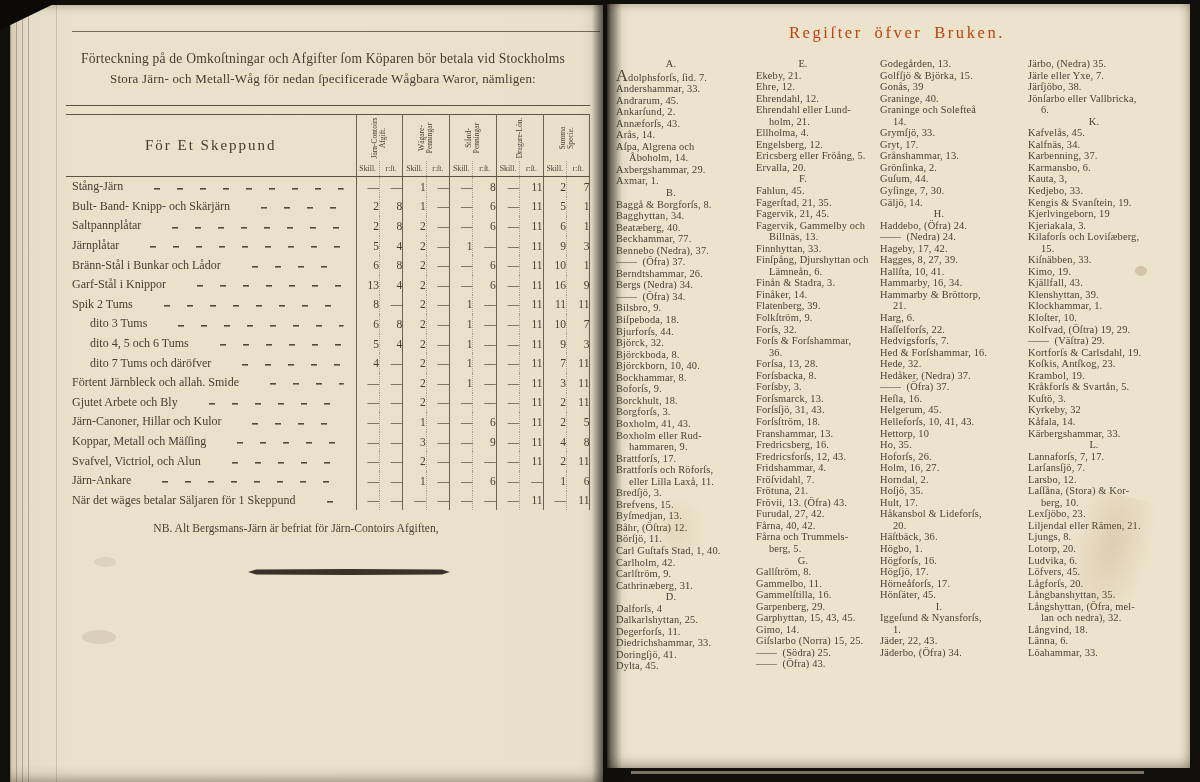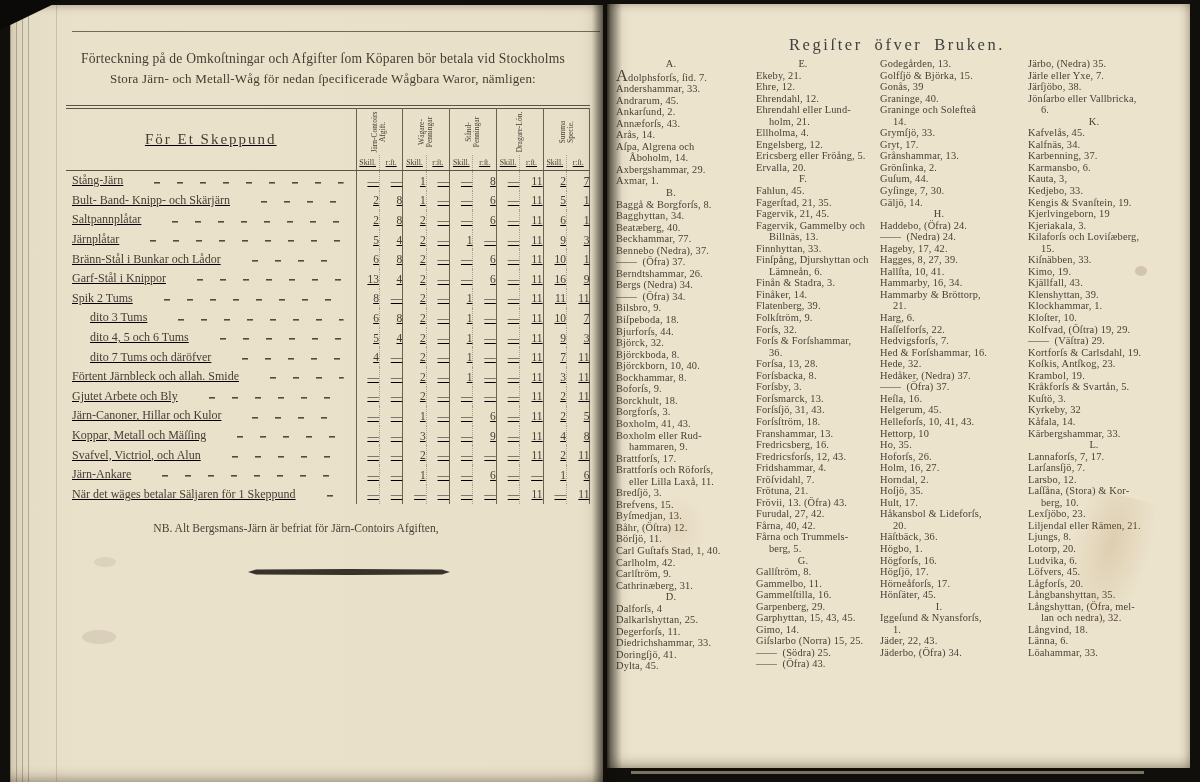--- a/index.html
+++ b/index.html
@@ -39,21 +39,21 @@
   }
   .fold-line{position:absolute;left:46px;top:0;bottom:0;width:1px;background:rgba(95,82,60,.22);}
   .page-bottom-edge{position:absolute;left:24px;bottom:-6px;width:88%;height:3px;background:rgba(210,198,166,.55);}
 
   
   .lp-toprule{position:absolute;left:62px;top:26px;width:528px;height:1px;background:rgba(75,64,48,.75);}
   .lp-title{position:absolute;left:46px;top:44px;width:534px;text-align:center;color:#453c31;}
   .lp-title .t1{font-size:13.6px;line-height:20px;letter-spacing:.2px;}
   .lp-title .t2{font-size:13px;line-height:20px;letter-spacing:.2px;}
 
-  .fee-wrap{position:absolute;left:56px;top:100px;width:524px;border-top:1px solid #5c5346;padding-top:2px;text-decoration:underline;}
+  .fee-wrap{position:absolute;left:56px;top:100px;width:524px;border-top:1px solid #5c5346;padding-top:8px;}
   table.fee{border-collapse:collapse;table-layout:fixed;width:524px;border-top:1px solid #5c5346;color:#463d32;}
   table.fee th,table.fee td{padding:0;font-weight:normal;}
   th.lblh{
     font-size:15px;letter-spacing:2px;text-align:center;vertical-align:middle;
     border-bottom:1px solid #5c5346;color:#453c30;
   }
   th.group{height:46px;position:relative;}
   th.group .rot{
     position:absolute;left:50%;top:50%;width:46px;height:44px;
     transform:translate(-50%,-50%) rotate(-90deg);
@@ -76,22 +76,22 @@
 
   .nb-note{position:absolute;left:66px;top:512px;width:440px;text-align:center;
     font-size:11.6px;line-height:24px;color:#4a4136;}
   .taper-rule{
     position:absolute;left:238px;top:564px;width:202px;height:6px;background:#39322a;
     clip-path:polygon(0 50%,4% 10%,50% 0,96% 8%,100% 48%,96% 92%,50% 100%,4% 90%);
   }
   .smudge{position:absolute;border-radius:50%;pointer-events:none;}
 
   
-  .rp-title{position:absolute;left:40px;top:31px;width:500px;text-align:center;
-    font-size:16.5px;letter-spacing:2.6px;word-spacing:5px;color:#404040;}
+  .rp-title{position:absolute;left:40px;top:19px;width:500px;text-align:center;
+    font-size:16.5px;letter-spacing:2.6px;word-spacing:5px;color:#c2410c;}
   .register{
     position:absolute;left:9px;top:54px;width:570px;
     display:grid;grid-template-columns:134px 118px 142px 156px;column-gap:6px;
     color:#4a4136;
   }
   .rcol{font-size:10.4px;line-height:11.55px;letter-spacing:.15px;}
   .rcol .line{white-space:pre;}
   .rcol .line.cont{padding-left:13px;}
   .rcol .line.letter{text-align:center;padding-right:24px;}
   .dropcap{font-size:16.5px;}

